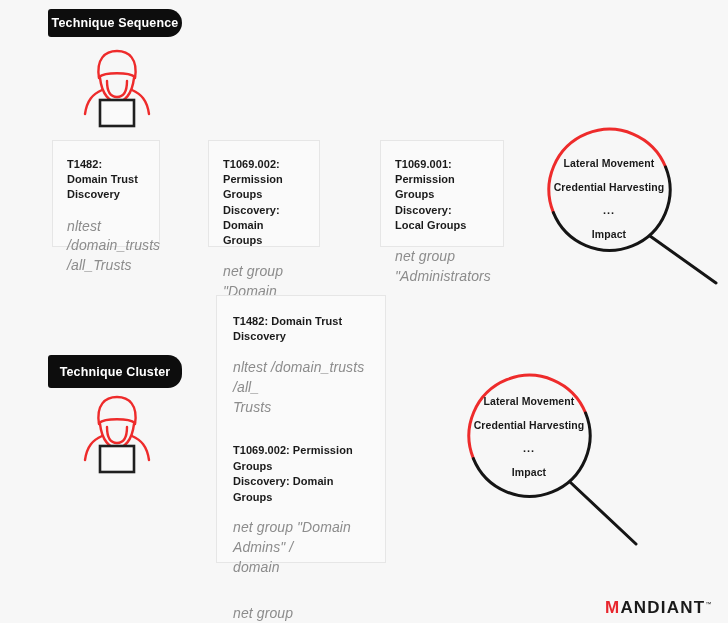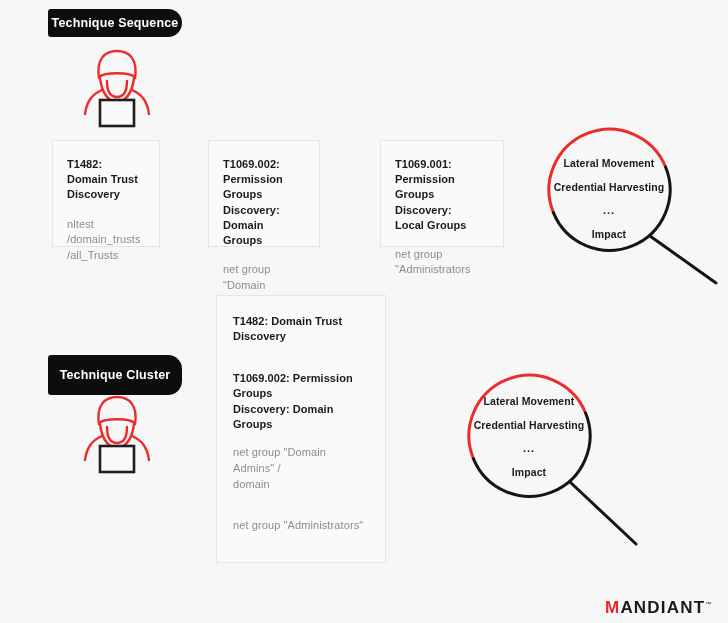--- a/index.html
+++ b/index.html
@@ -31,21 +31,21 @@
     font-size: 12.5px;
     font-weight: bold;
     letter-spacing: 0.15px;
     display: flex;
     align-items: center;
     justify-content: center;
     border-radius: 3px 14px 14px 3px;
     white-space: nowrap;
   }
   #badge-sequence { left: 48px; top: 9px;  width: 134px; height: 28px; }
-  #badge-cluster  { left: 48px; top: 355px; width: 134px; height: 40px; }
+  #badge-cluster  { left: 48px; top: 355px; width: 134px; height: 33px; }
 
   
   .actor { position: absolute; }
   #actor-sequence { left: 72px; top: 48px;  width: 90px; height: 82px; }
   #actor-cluster  { left: 72px; top: 394px; width: 90px; height: 82px; }
 
   
   .card {
     position: absolute;
     background: #fafafa;
@@ -63,21 +63,22 @@
   .tech-title {
     color: #1a1a1a;
     font-size: 11px;
     font-weight: bold;
     line-height: 1.38;
     letter-spacing: 0.05px;
     margin: 0;
   }
   .tech-cmd {
     color: #8c8c8c;
-    font-size: 11px;
+    font-size: 14px;
+    font-style: italic;
     line-height: 1.42;
     letter-spacing: 0.1px;
     margin: 14px 0 0 0;
   }
   .cluster-block { margin-bottom: 26px; }
   .cluster-block:last-child { margin-bottom: 0; }
   .cluster-block .tech-title { font-size: 11px; line-height: 1.4; }
   .cluster-block .tech-cmd { margin-top: 13px; }
 
   
@@ -201,20 +202,22 @@
         <path d="M60 42 C69 46, 75 52, 77 66"></path>
       </g>
       <rect x="28" y="52" width="34" height="26" fill="#fafafa" stroke="#1f1f1f" stroke-width="2.6"></rect>
     </svg>
   </div>
 
   <div class="card" id="card-cluster">
     <div class="cluster-inner">
       <div class="cluster-block">
         <p class="tech-title" style="white-space:pre-line">T1482: Domain Trust Discovery</p>
+        <p class="tech-cmd" style="white-space:pre-line">nltest  /domain_trusts /all_
+Trusts</p>
       </div>
       <div class="cluster-block">
         <p class="tech-title" style="white-space:pre-line">T1069.002: Permission Groups
 Discovery: Domain Groups</p>
         <p class="tech-cmd" style="white-space:pre-line">net  group "Domain Admins" /
 domain</p>
       </div>
       <div class="cluster-block">
         <p class="tech-cmd" style="white-space:pre-line">net  group "Administrators"</p>
       </div>

